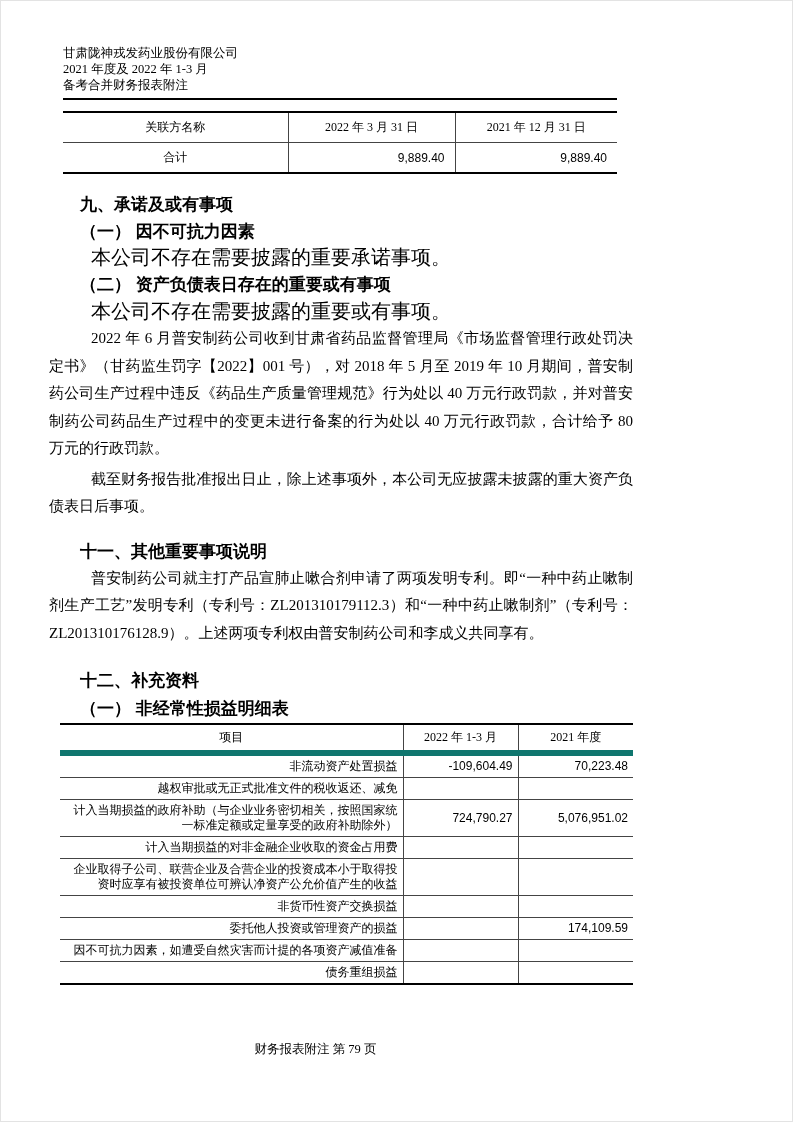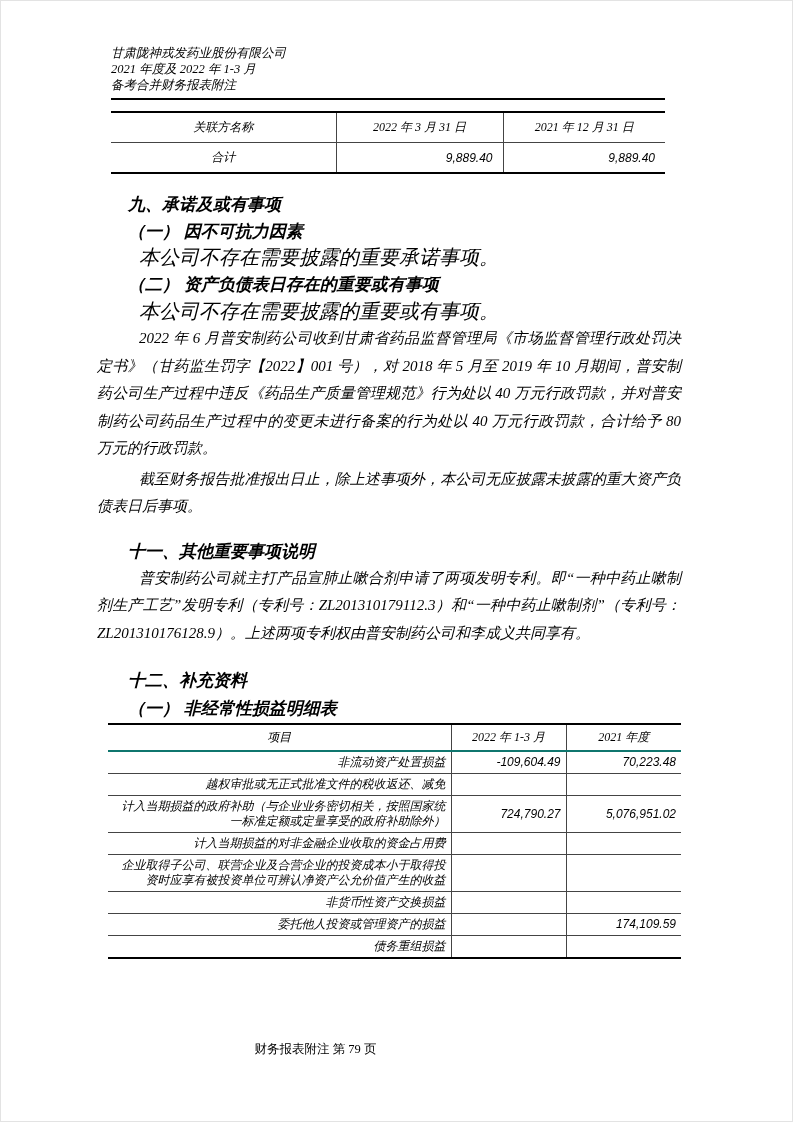--- a/index.html
+++ b/index.html
@@ -1,21 +1,21 @@
 <!DOCTYPE html>
 <html><head>
 <meta charset="utf-8">
 <style>
   html,body { margin:0; padding:0; background:#fff; }
   .page {
     position:relative; width:793px; height:1122px; box-sizing:border-box;
     background:#fff; border:1px solid #e3e3e3; overflow:hidden;
     font-family:"Liberation Serif","DejaVu Serif",serif; color:#000;
   }
-  .inner { margin-left:96px; width:584px;font-style:italic; }
+  .inner { margin-left:48px; width:584px; }
 
   .doc-header { margin:44px 0 0 14px; font-size:12.5px; line-height:16px; }
   .doc-header div { white-space:nowrap; }
   .header-rule { margin:5px 0 0 14px; width:554px; border-bottom:2px solid #000; height:0; }
 
   table { border-collapse:collapse; table-layout:fixed; }
   th { font-weight:normal; }
 
   .t1 { margin:11px 0 0 14px; width:554px; font-size:12px;
         border-top:2.5px solid #000; border-bottom:2.5px solid #000; }
@@ -32,21 +32,21 @@
   .single { font-size:20px; line-height:20px; margin:0 0 0 42px; }
   .para { font-size:15px; line-height:27.5px; text-align:justify;
           text-indent:42px; margin:0; }
 
   .mt-sec { margin-top:21px; }
   .mt-sub { margin-top:8px; }
 
   .t2 { margin:5px 0 0 11px; width:573px; font-size:12px; line-height:15px;
         border-top:2.5px solid #000; border-bottom:2.5px solid #000; }
   .t2 col.c1 { width:343px; } .t2 col.c2 { width:115px; } .t2 col.c3 { width:115px; }
-  .t2 th { border-bottom:2px solid #0f766e; padding:5px 4px; text-align:center; }
+  .t2 th { border-bottom:6px solid #0f766e; padding:5px 4px; text-align:center; }
   .t2 td { border-top:1px solid #444; padding:3px 5px; vertical-align:middle; }
   .t2 tr td:first-child { border-top:1px solid #444; }
   .t2 th + th, .t2 td + td { border-left:1px solid #444; }
   .t2 td.item { text-align:right; }
   .t2 td.num { padding-right:5px; }
 
   .footer { position:absolute; top:1040px; left:0; width:629px;
             text-align:center; font-size:12.5px; }
 </style>
 </head>
@@ -142,20 +142,25 @@
             <td class="item">非货币性资产交换损益</td>
             <td class="num"></td>
             <td class="num"></td>
           </tr>
           <tr>
             <td class="item">委托他人投资或管理资产的损益</td>
             <td class="num"></td>
             <td class="num">174,109.59</td>
           </tr>
           <tr>
+            <td class="item">因不可抗力因素，如遭受自然灾害而计提的各项资产减值准备</td>
+            <td class="num"></td>
+            <td class="num"></td>
+          </tr>
+          <tr>
             <td class="item">债务重组损益</td>
             <td class="num"></td>
             <td class="num"></td>
           </tr>
         </tbody>
     </table>
 
   </div>
 
   <div class="footer">财务报表附注 第 79 页</div>

